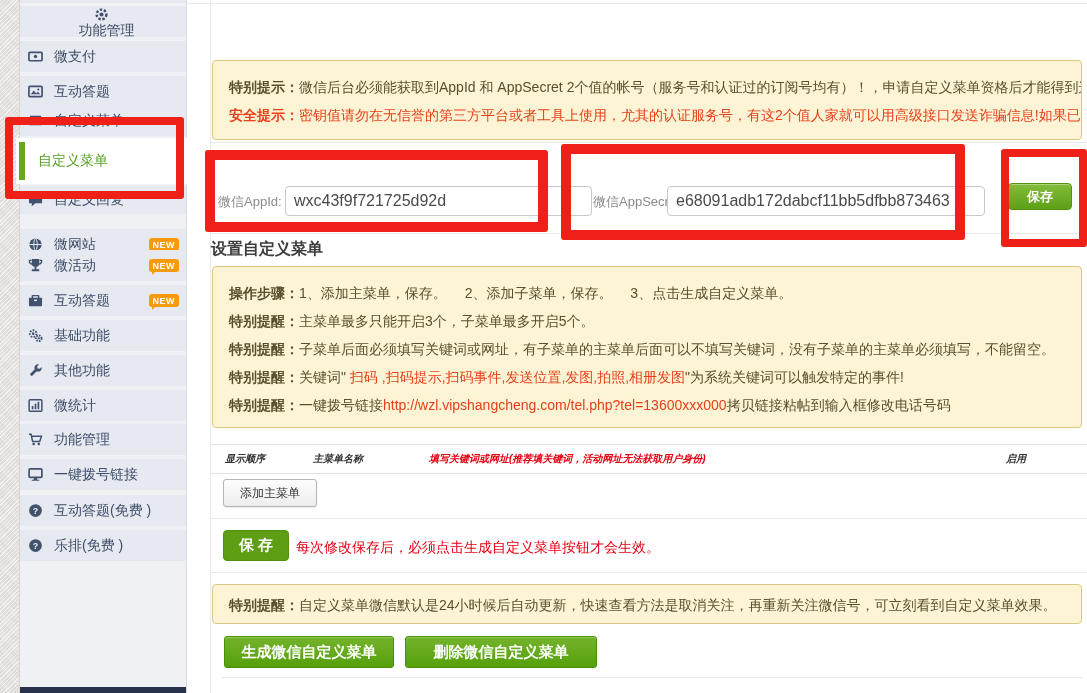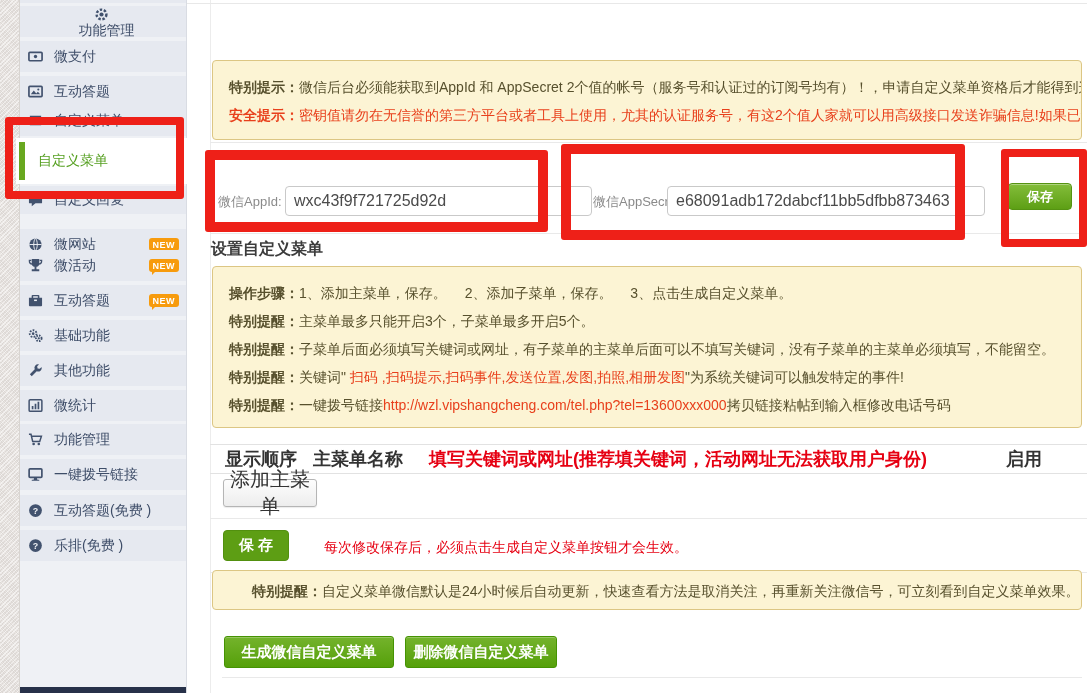--- a/index.html
+++ b/index.html
@@ -32,48 +32,48 @@
   h1.page-title{position:absolute;left:211px;top:30px;margin:0;font-size:16px;font-weight:bold;color:#3c3c3c;}
   h2.section-title{position:absolute;left:211px;top:239px;margin:0;font-size:16px;font-weight:bold;color:#3c3c3c;}
 
   .ybox{position:absolute;left:212px;width:870px;background:#fcf4d4;border:1px solid #dcc684;border-radius:4px;
     box-sizing:border-box;overflow:hidden;}
   .n-line{white-space:nowrap;font-size:14px;color:#57502d;line-height:28px;padding-left:16px;}
   .n-line .lab{font-weight:bold;}
   .n-line .red{color:#e8401c;}
   #notice-top{top:60px;height:80px;padding-top:12px;}
   #notice-steps{top:266px;height:162px;padding-top:12px;}
-  #notice-update{top:570px;height:40px;padding-top:6px;padding-left:23px;}
+  #notice-update{top:584px;height:40px;padding-top:6px;}
 
   .form-label{position:absolute;font-size:13px;color:#8a8a8a;top:193px;}
   .form-input{position:absolute;top:186px;height:30px;box-sizing:border-box;border:1px solid #c9c9c9;border-radius:4px;
     font-size:16px;color:#4b4b4b;padding:0 8px;font-family:inherit;background:#fff;}
   #appid-label{left:218px;}
   #appid-input{left:285px;width:307px;}
   #appsecret-label{left:593px;}
   #appsecret-input{left:667px;width:318px;}
 
   .btn{position:absolute;box-sizing:border-box;display:flex;align-items:center;justify-content:center;cursor:pointer;}
   #save-btn{left:1008px;top:183px;width:64px;height:27px;border-radius:4px;border:1px solid #559312;
     background:linear-gradient(#84bd3a,#5d9f15);color:#fff;font-size:13px;font-weight:bold;
     box-shadow:inset 0 1px 0 rgba(255,255,255,.35);}
   #add-main-btn{left:223px;top:479px;width:94px;height:28px;border-radius:3px;border:1px solid #b5b5b5;
-    background:linear-gradient(#fdfdfd,#ededed);color:#333;font-size:20px;box-shadow:0 1px 1px rgba(0,0,0,.08);}
+    background:linear-gradient(#fdfdfd,#ededed);color:#333;font-size:12px;box-shadow:0 1px 1px rgba(0,0,0,.08);}
   #save2-btn{left:223px;top:530px;width:66px;height:31px;border-radius:4px;border:1px solid #52900f;
     background:#5d9e14;color:#fff;font-size:15px;font-weight:bold;}
   #generate-btn{left:224px;top:636px;width:170px;height:32px;}
-  #delete-btn{left:405px;top:636px;width:152px;height:32px;}
+  #delete-btn{left:405px;top:636px;width:192px;height:32px;}
   .big-green{border-radius:3px;border:1px solid #459303;background:linear-gradient(#74b32c,#55a00a);
     color:#fff;font-size:15px;font-weight:bold;box-shadow:inset 0 1px 0 rgba(255,255,255,.25);}
 
   .table-head{position:absolute;left:210px;top:444px;width:877px;height:28px;border-top:1px solid #e2e2e2;border-bottom:1px solid #e2e2e2;}
-  .th-cell{position:absolute;top:50%;transform:translateY(-50%);font-size:18px;font-weight:bold;color:#333;white-space:nowrap;}
+  .th-cell{position:absolute;top:50%;transform:translateY(-50%);font-size:10px;font-weight:bold;color:#333;white-space:nowrap;font-style:italic;}
   .th-cell.red{color:#e60012;}
 
-  .save-warning{position:absolute;left:296px;top:539px;font-size:14px;color:#e60012;white-space:nowrap;margin-left:28px;}
+  .save-warning{position:absolute;left:296px;top:539px;font-size:14px;color:#e60012;white-space:nowrap;}
 
   
   .anno{position:absolute;box-sizing:border-box;border:8px solid #ee2018;border-radius:3px;z-index:50;pointer-events:none;}
   #anno-1{left:5px;top:117px;width:179px;height:82px;}
   #anno-2{left:205px;top:150px;width:343px;height:82px;border-width:10px;}
   #anno-3{left:561px;top:144px;width:404px;height:96px;border-width:10px;}
   #anno-4{left:1001px;top:149px;width:86px;height:98px;}
 </style>
 </head>
 <body>

